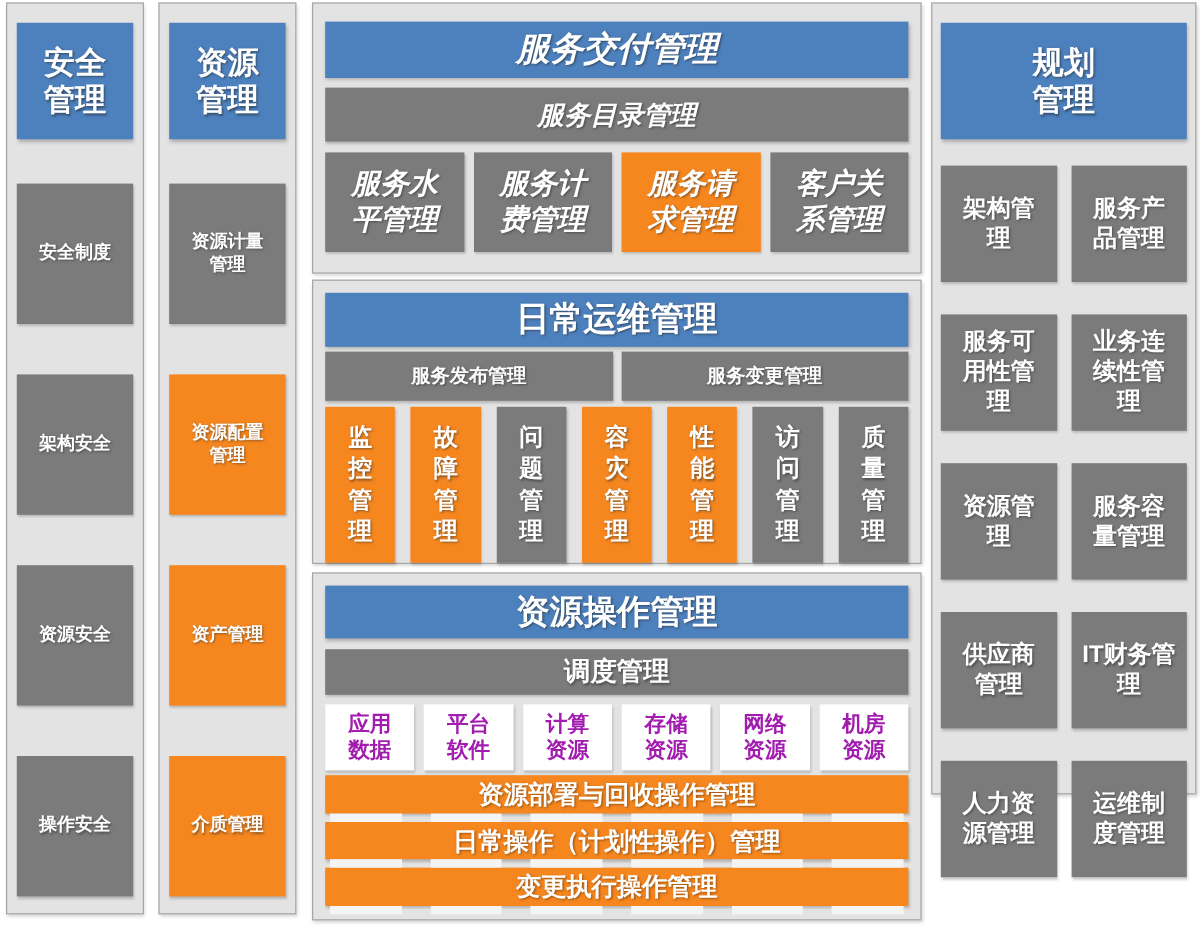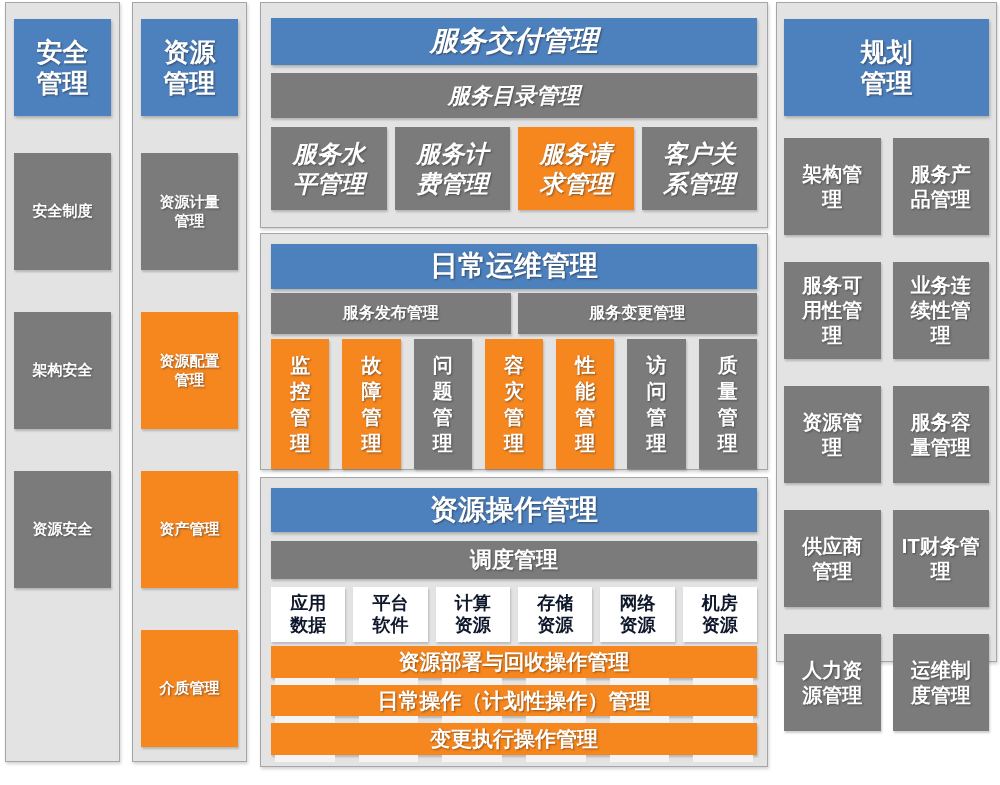--- a/index.html
+++ b/index.html
@@ -43,21 +43,21 @@
     box-sizing:border-box;
   }
   .row{display:flex;gap:8px;}
   .pA-box{flex:1;height:83px;font-size:24px;line-height:1.25;padding:0 13px;}
   .pB-bar{flex:1;height:41px;font-size:16px;}
   .vrow{display:flex;gap:13px;}
   .vbox{flex:1;height:130px;font-size:20px;}
   .vbox span{display:inline-block;width:1.05em;word-break:break-all;line-height:1.3;}
   .wrow{display:flex;gap:8px;}
   .wbox{
-    flex:1;height:55px;background:#ffffff;color:#0f172a;display:flex;align-items:center;
+    flex:1;height:55px;background:#ffffff;color:#a21caf;display:flex;align-items:center;
     justify-content:center;text-align:center;font-size:18px;line-height:1.2;
     padding:0 14px;box-sizing:border-box;box-shadow:1px 2px 2px rgba(0,0,0,0.18);
   }
   .obar{
     height:32px;background:var(--orange);color:#fff;display:flex;align-items:center;
     justify-content:center;font-size:21px;text-shadow:1px 1px 2px rgba(60,30,0,0.5);
     box-shadow:1px 2px 2px rgba(0,0,0,0.2);
   }
   .strip{display:flex;gap:24px;height:7px;margin:0 4px;}
   .strip div{flex:1;background:#f4f4f4;}
@@ -69,20 +69,21 @@
 </head>
 <body>
 
 <div class="panel side" style="left:5px;">
   <div class="hdr col-hdr">
       <span class="wrap2">安全管理</span>
     </div>
   <div class="box col-box first" data-color="gray">安全制度</div>
   <div class="box col-box" data-color="gray">架构安全</div>
   <div class="box col-box" data-color="gray">资源安全</div>
+  <div class="box col-box" data-color="gray">操作安全</div>
 </div>
 
 <div class="panel side" style="left:132px;">
   <div class="hdr col-hdr">
       <span class="wrap2">资源管理</span>
     </div>
   <div class="box col-box first" data-color="gray">资源计量管理</div>
   <div class="box col-box" data-color="orange">资源配置管理</div>
   <div class="box col-box" data-color="orange">资产管理</div>
   <div class="box col-box" data-color="orange">介质管理</div>

